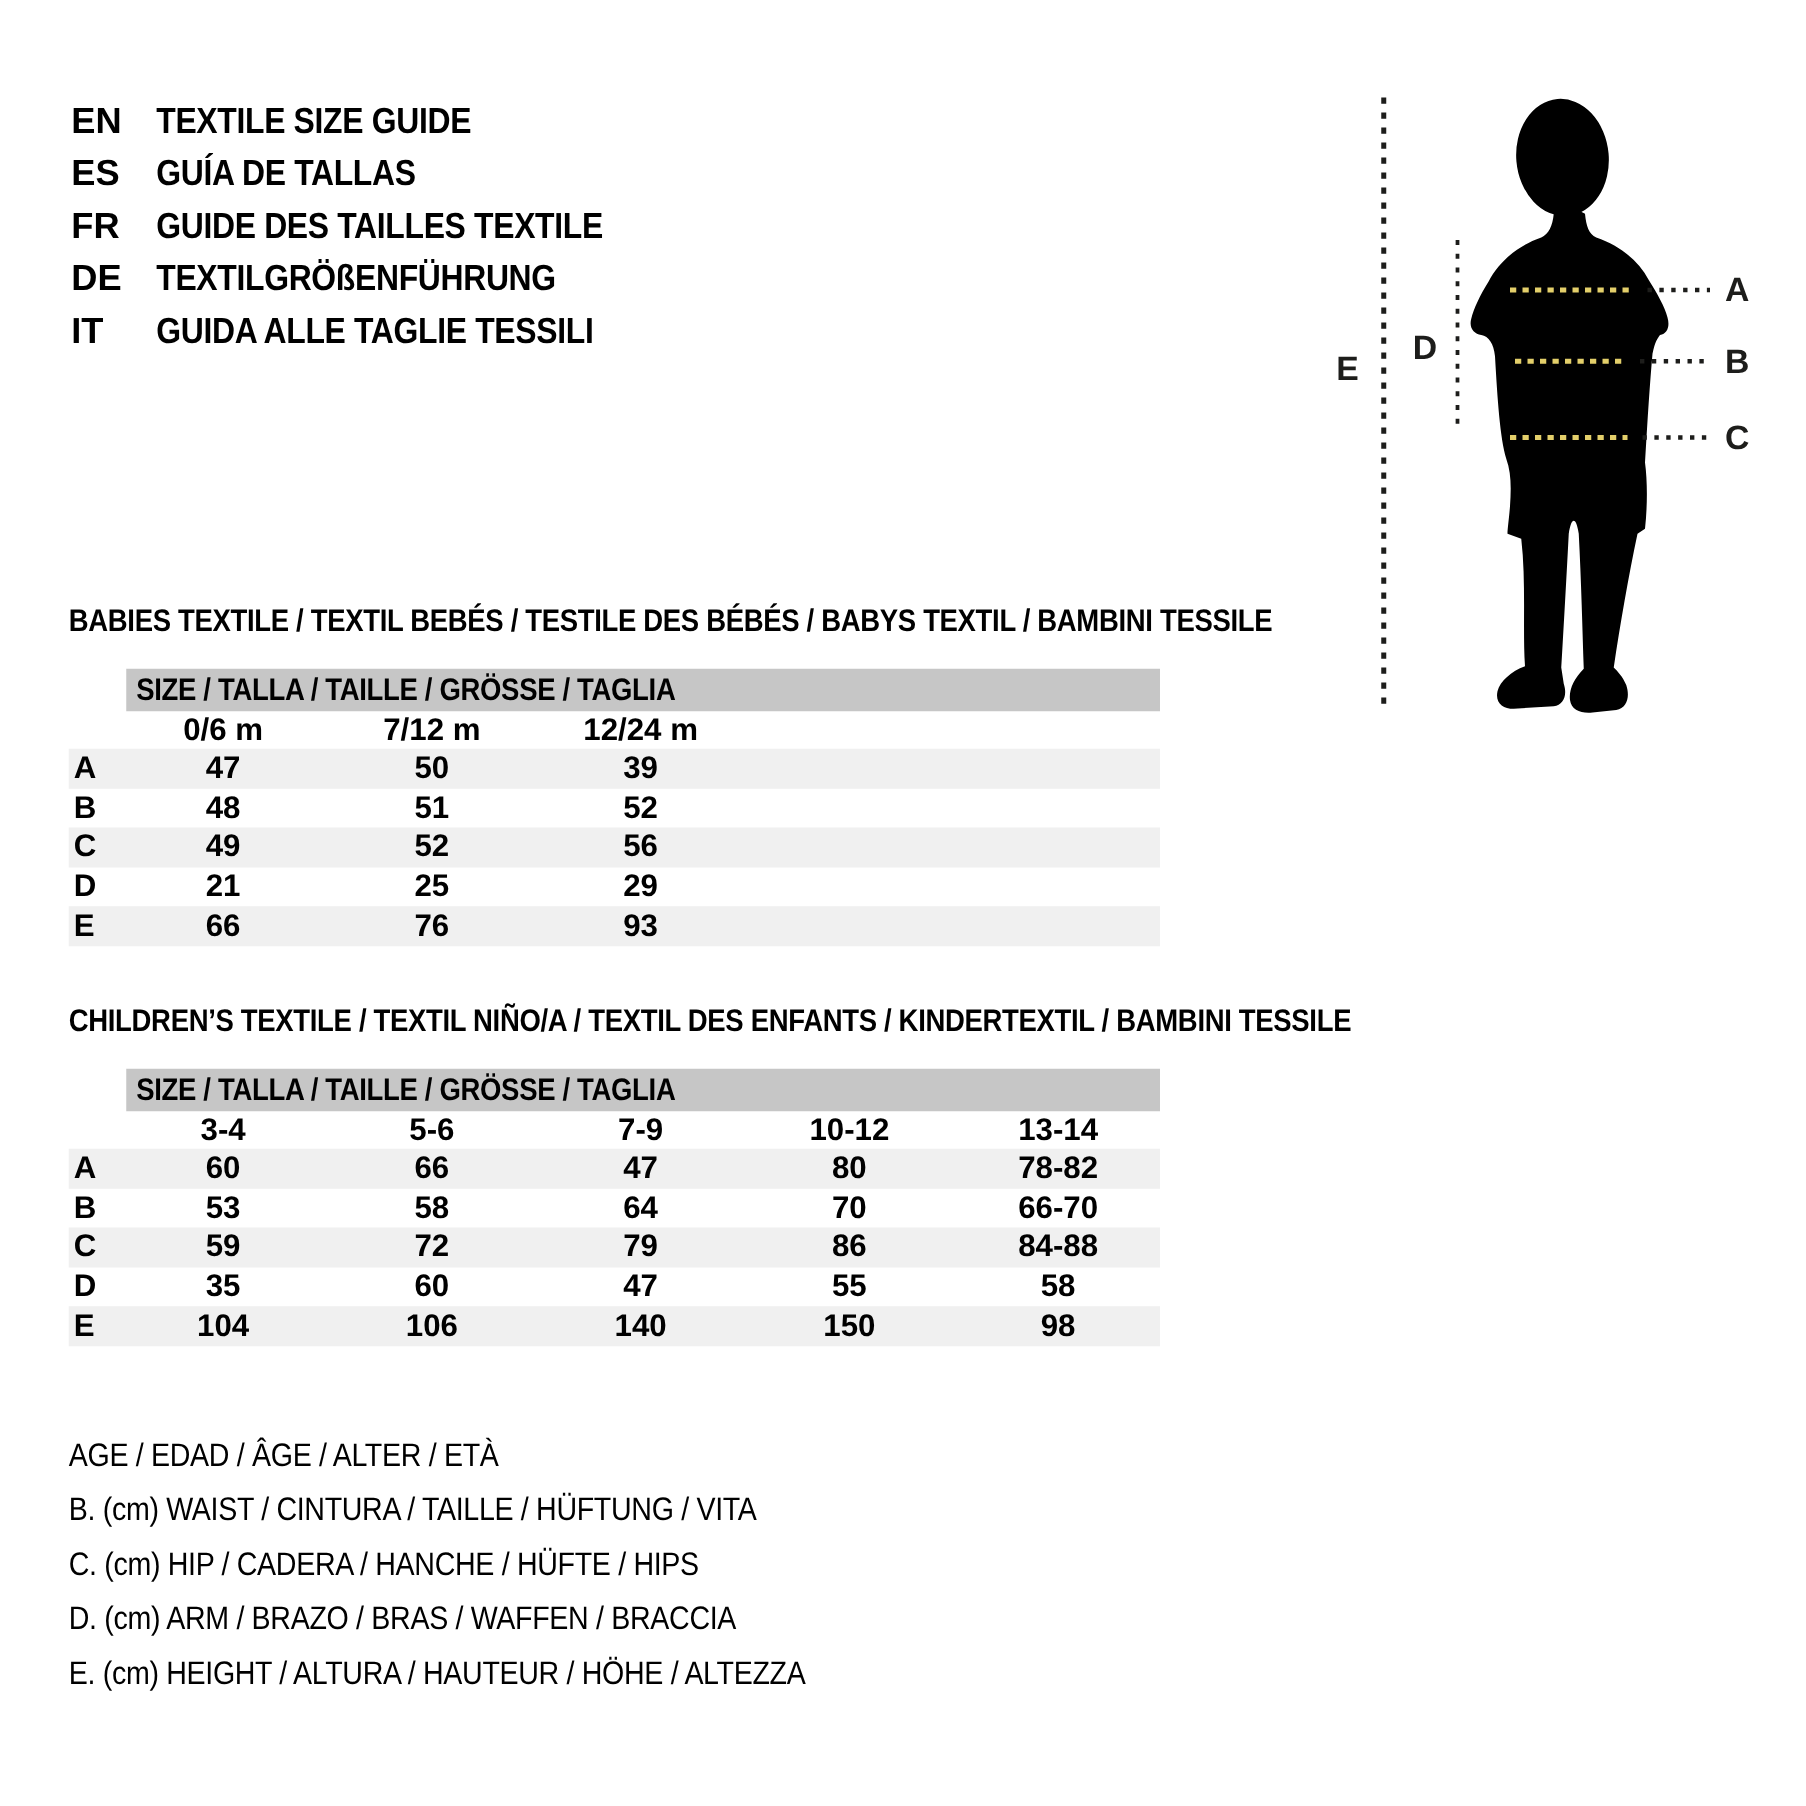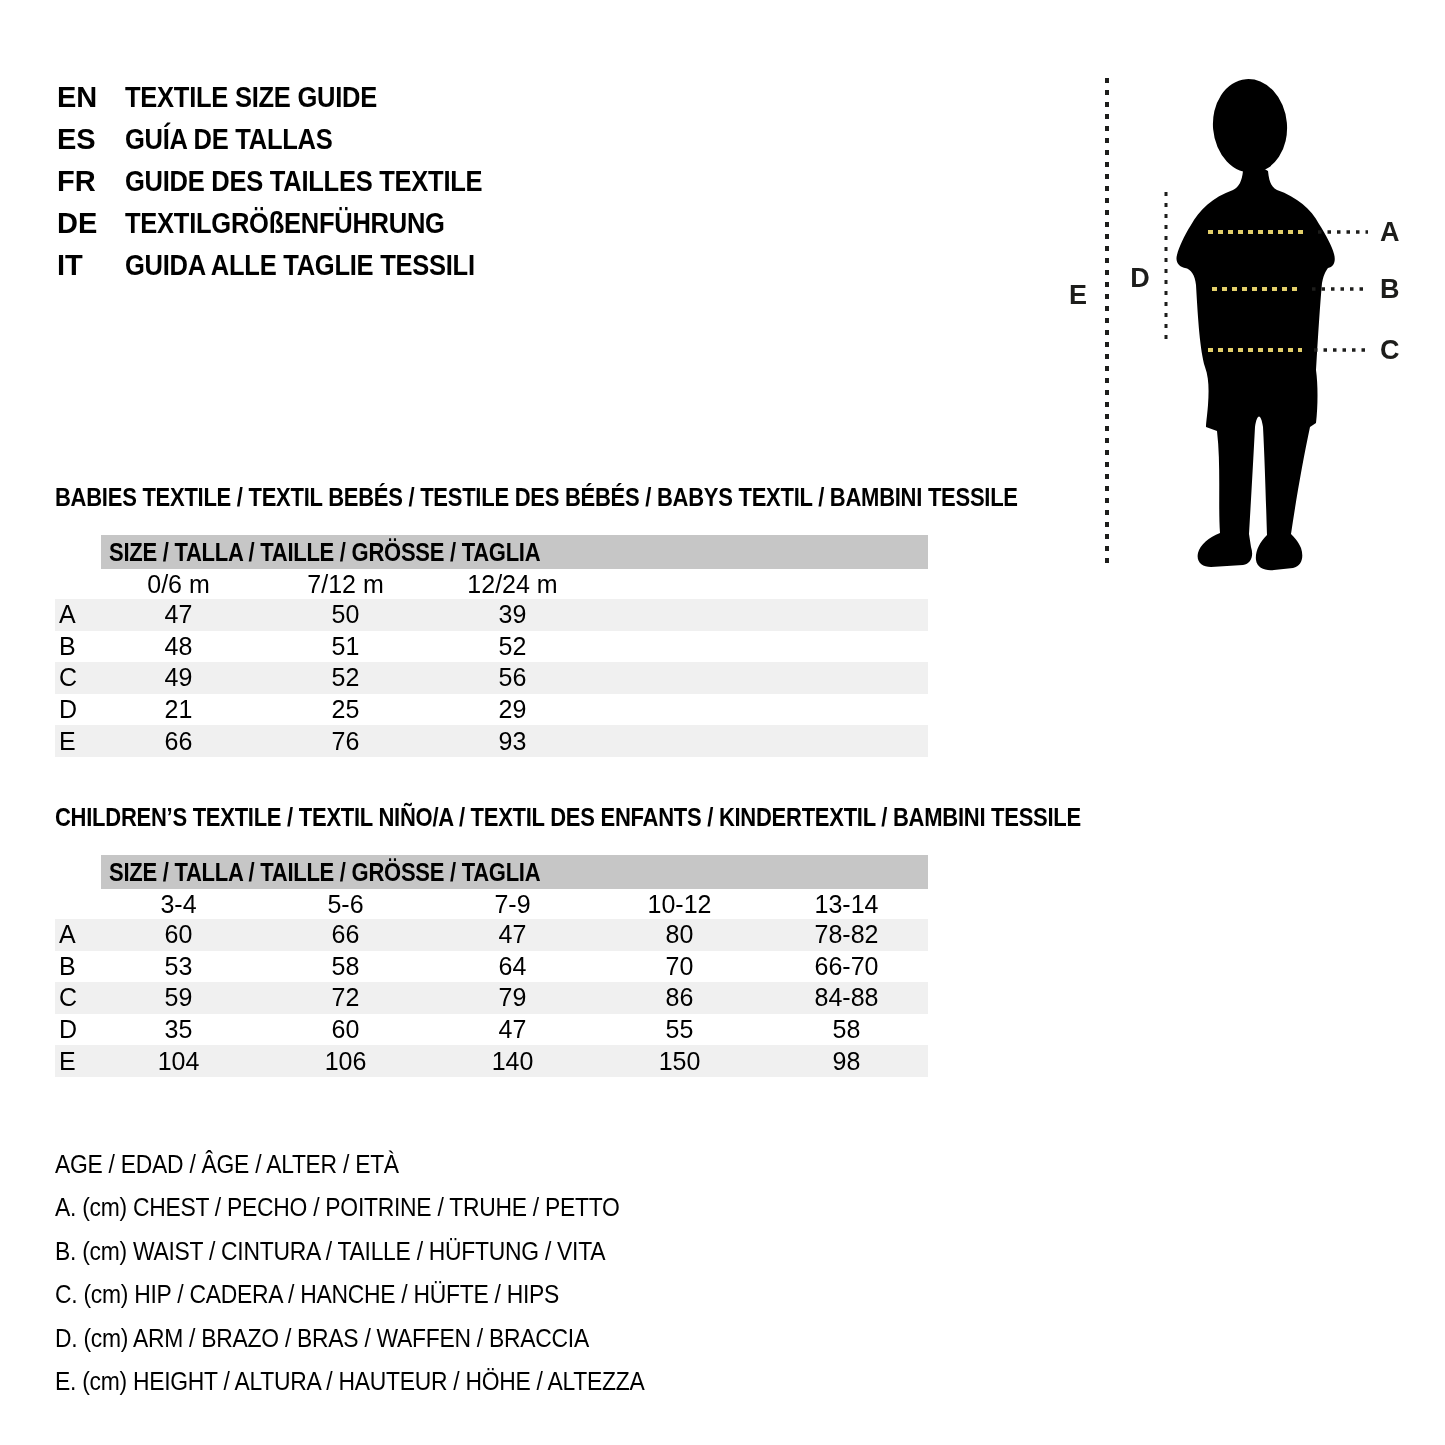--- a/index.html
+++ b/index.html
@@ -19,21 +19,21 @@
   .section-title { position:absolute; left:55px; font-size:25px; font-weight:700; line-height:26px; }
 
   
   .size-table { position:absolute; left:55px; width:873px; font-size:25px; }
   .bar {
     height:34px; background:#c6c6c6; display:flex; align-items:center;
     padding-left:8px; box-sizing:border-box; font-weight:700;margin-left:46px;
   }
   .hrow { height:30px; }
   .trow { height:31.6px; }
-  .hrow, .trow { display:flex; align-items:center; }
+  .hrow, .trow { display:flex; align-items:center;font-weight:bold; }
   .trow.alt { background:#f0f0f0; }
   .lbl { width:40px; flex:0 0 40px; padding-left:4px; box-sizing:border-box; }
   .val { width:167px; flex:0 0 167px; text-align:center; }
   .fill { flex:1 1 auto; }
 
   
   .legend { position:absolute; left:55px; top:1136px; font-size:26px; }
   .legend-line { height:43.5px; display:flex; align-items:flex-end; }
 
   
@@ -210,23 +210,20 @@
       <span class="val">150</span>
       <span class="val">98</span>
     </div>
   </div>
 
   <div class="legend">
     <div class="legend-line">
         <span class="cond">AGE / EDAD / ÂGE / ALTER / ETÀ</span>
       </div>
     <div class="legend-line">
-        <span class="cond">A. (cm) CHEST / PECHO / POITRINE / TRUHE / PETTO</span>
-      </div>
-    <div class="legend-line">
         <span class="cond">B. (cm) WAIST / CINTURA / TAILLE / HÜFTUNG / VITA</span>
       </div>
     <div class="legend-line">
         <span class="cond">C. (cm) HIP / CADERA / HANCHE / HÜFTE / HIPS</span>
       </div>
     <div class="legend-line">
         <span class="cond">D. (cm) ARM / BRAZO / BRAS / WAFFEN / BRACCIA</span>
       </div>
     <div class="legend-line">
         <span class="cond">E. (cm) HEIGHT / ALTURA / HAUTEUR / HÖHE / ALTEZZA</span>

